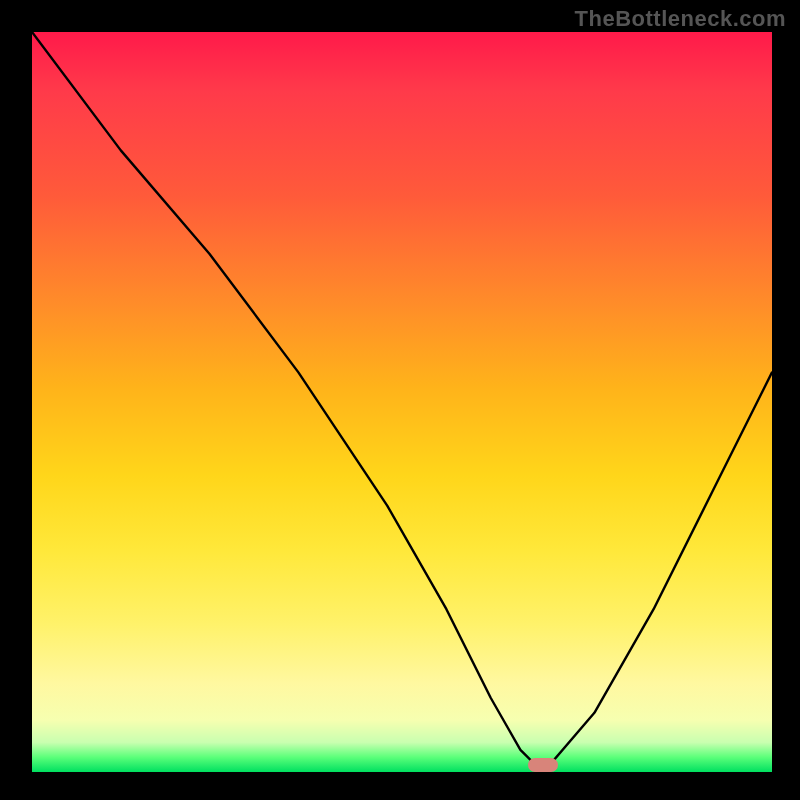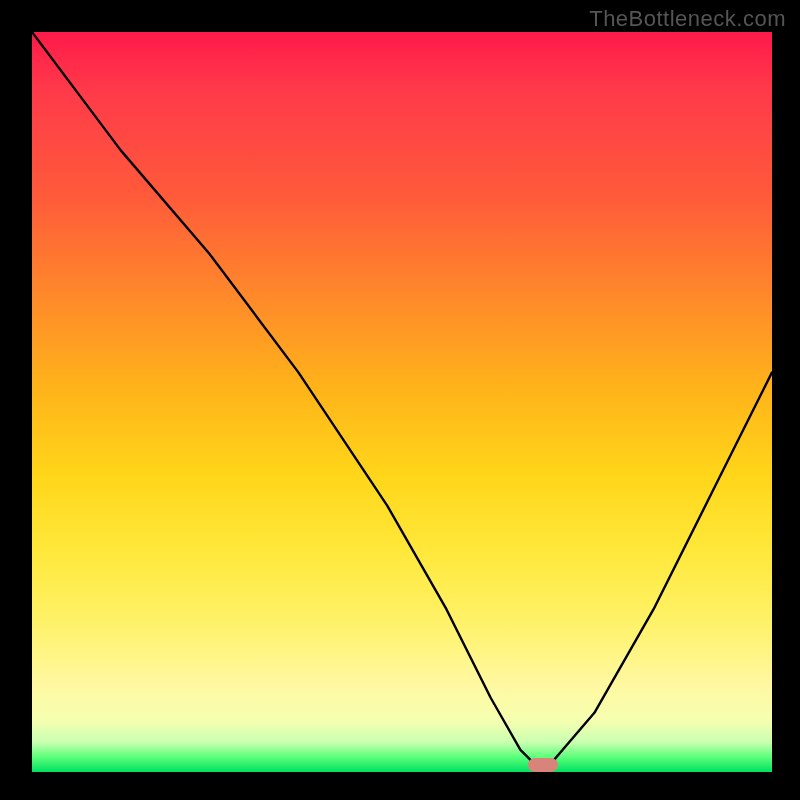--- a/index.html
+++ b/index.html
@@ -16,21 +16,21 @@
     width: 800px;
     height: 800px;
     background: #000;
   }
   .watermark {
     position: absolute;
     top: 6px;
     right: 14px;
     color: #555;
     font-size: 22px;
-    font-weight: 400;
+    font-weight: 700;
     letter-spacing: 0.5px;
     z-index: 5;
     user-select: none;
   }
   .plot-area {
     position: absolute;
     left: 32px;
     top: 32px;
     width: 740px;
     height: 740px;

